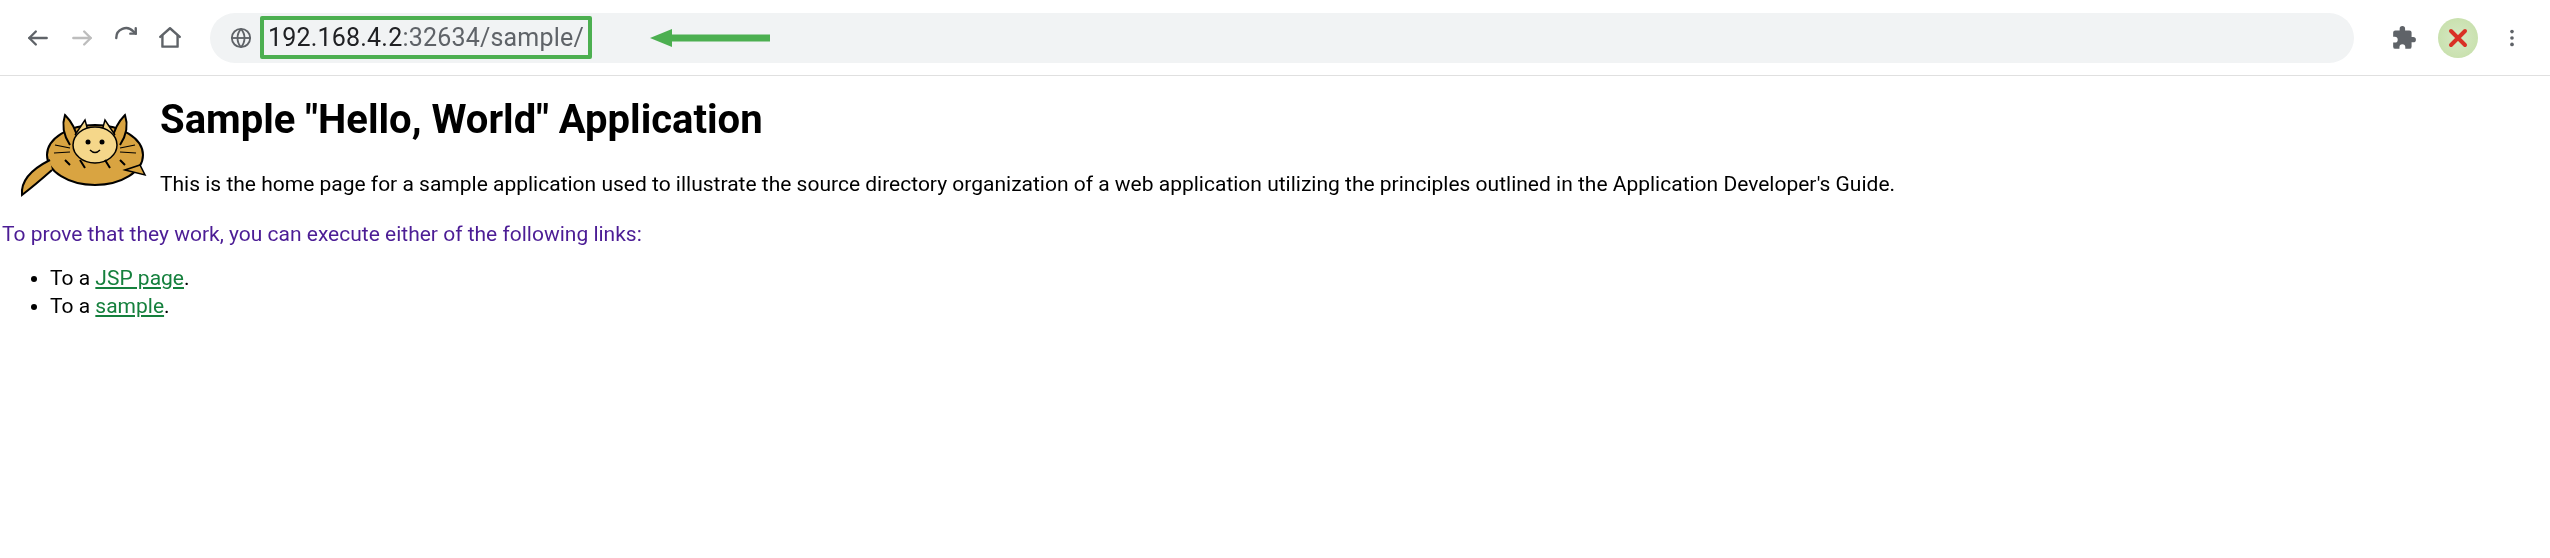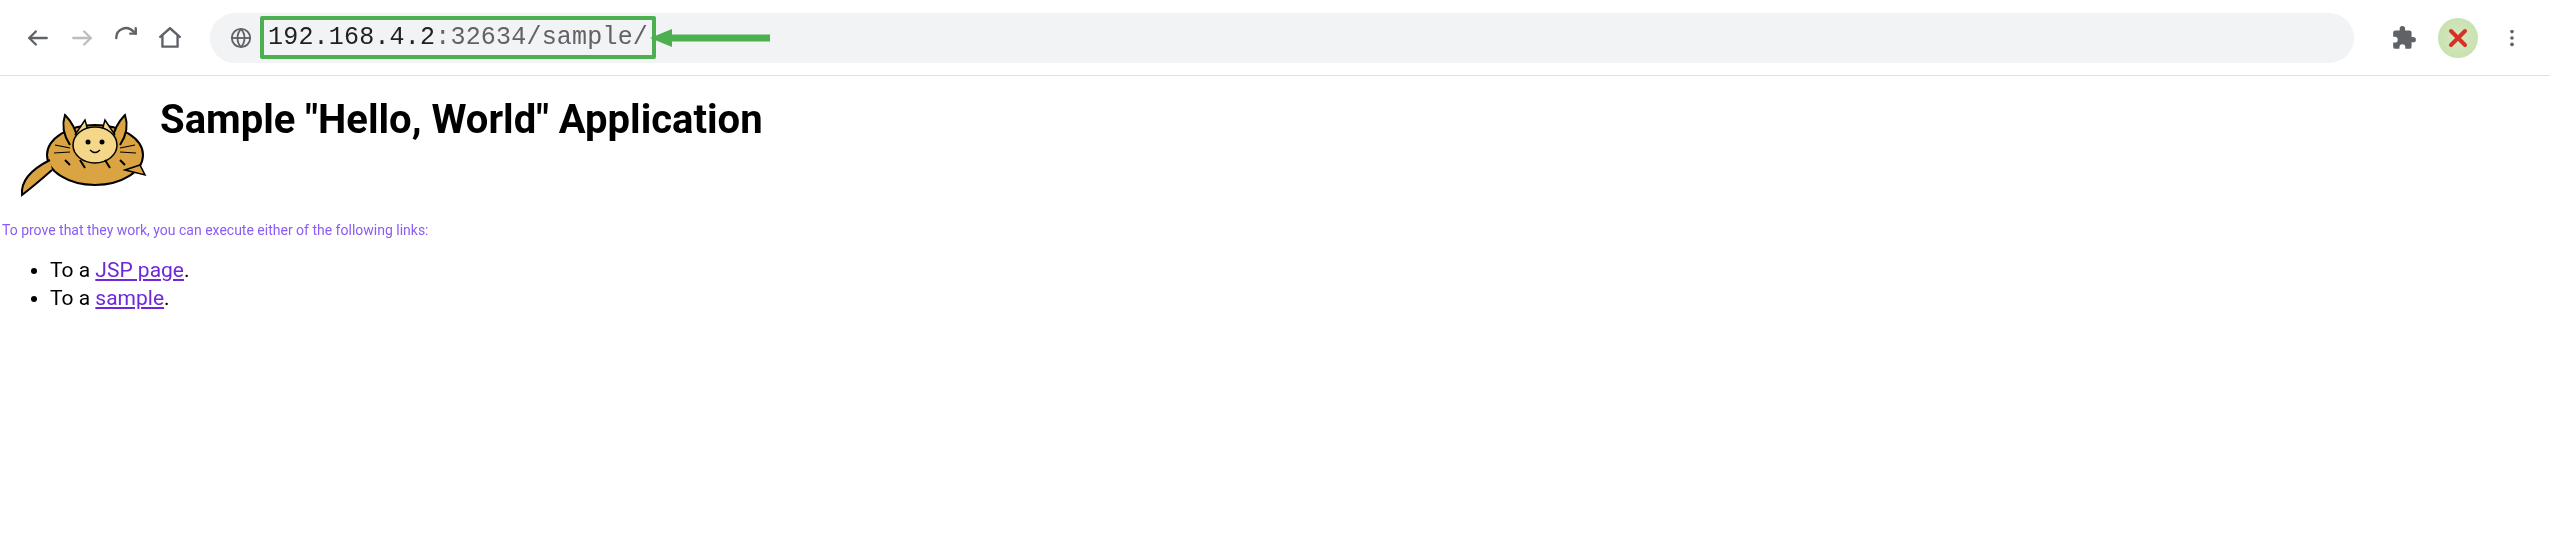--- a/index.html
+++ b/index.html
@@ -11,21 +11,20 @@
       overflow: hidden;
     }
     .browser-toolbar {
       display: flex;
       align-items: center;
       padding: 10px 20px;
       background: #fff;
       border-bottom: 1px solid #e0e0e0;
       gap: 8px;
       height: 76px;
-      font-family: Liberation Mono, monospace;
     }
     .nav-icon {
       width: 36px;
       height: 36px;
       display: flex;
       align-items: center;
       justify-content: center;
       border-radius: 50%;
       color: #5f6368;
       cursor: pointer;
@@ -118,37 +117,37 @@
       font-weight: 700;
       color: #000;
       margin-bottom: 28px;
     }
     .intro-text {
       font-size: 21px;
       color: #000;
       line-height: 1.3;
     }
     .prove-text {
-      font-size: 14px;
-      color: #8b5cf6;
+      font-size: 21px;
+      color: #4c1d95;
       margin-top: 22px;
       margin-left: 2px;
     }
     .link-list {
       margin-top: 20px;
       margin-left: 50px;
       font-size: 21px;
       list-style: disc;
     }
     .link-list li {
       margin-bottom: 4px;
       color: #000;
     }
     .link-list a {
-      color: #6d28d9;
+      color: #15803d;
       text-decoration: underline;
     }
   </style>
 </head>
 <body>
 
 <div class="browser-toolbar">
   <div class="nav-icon">
     <svg width="26" height="26" viewBox="0 0 24 24" fill="none" stroke="currentColor" stroke-width="2.2" stroke-linecap="round" stroke-linejoin="round">
         <line x1="20" y1="12" x2="4" y2="12"></line>
@@ -231,20 +230,21 @@
         <line x1="60" y1="58" x2="45" y2="55" stroke="#000" stroke-width="1.2"></line>
         <line x1="60" y1="62" x2="44" y2="63" stroke="#000" stroke-width="1.2"></line>
         <line x1="110" y1="58" x2="125" y2="55" stroke="#000" stroke-width="1.2"></line>
         <line x1="110" y1="62" x2="126" y2="63" stroke="#000" stroke-width="1.2"></line>
         <path d="M55 70 L60 75 M70 70 L75 78 M95 70 L100 78 M110 70 L115 75" stroke="#000" stroke-width="2" fill="none"></path>
         <path d="M115 80 L135 85 L130 75 Z" fill="#d9a441" stroke="#000" stroke-width="1.5"></path>
       </svg>
     </div>
     <div class="header-text">
       <h1 class="page-title">Sample "Hello, World" Application</h1>
+      <p class="intro-text">This is the home page for a sample application used to illustrate the source directory organization of a web application utilizing the principles outlined in the Application Developer's Guide.</p>
     </div>
   </div>
   <p class="prove-text">To prove that they work, you can execute either of the following links:</p>
   <ul class="link-list">
     <li>
       <span>To a </span><a href="#">JSP page</a><span>.</span>
     </li>
     <li>
       <span>To a </span><a href="#">sample</a><span>.</span>
     </li>

